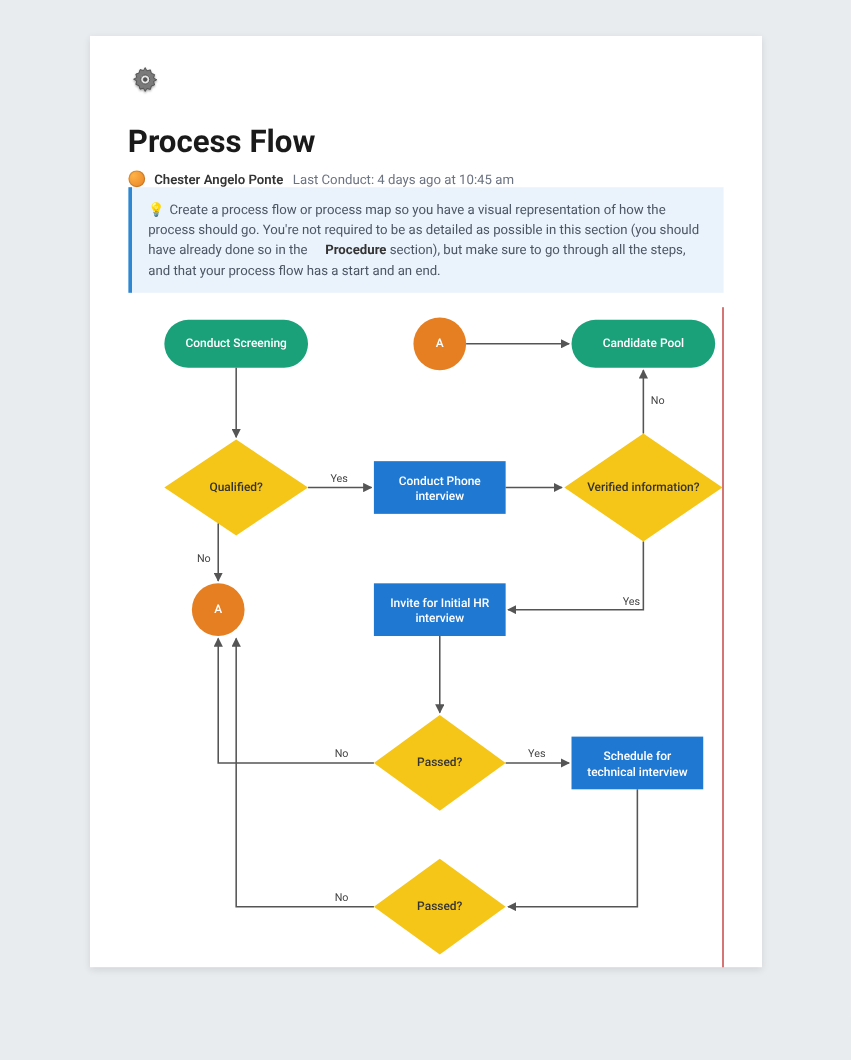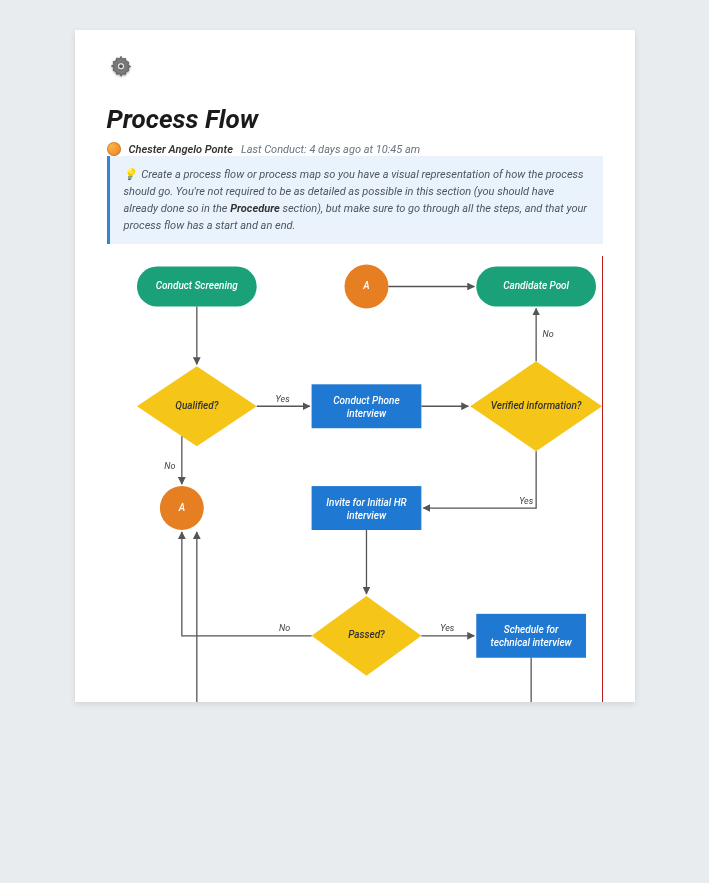--- a/index.html
+++ b/index.html
@@ -1,25 +1,25 @@
 <!DOCTYPE html>
 <html><head>
 <meta charset="utf-8">
 <style>
   html,body{margin:0;padding:0;background:#e9ecef;font-family:-apple-system,BlinkMacSystemFont,"Segoe UI",Roboto,Helvetica,Arial,sans-serif;}
   .page{width:709px;height:883px;display:flex;align-items:flex-start;justify-content:center;box-sizing:border-box;padding-top:30px;}
-  .doc{background:#fff;width:560px;height:672px;box-shadow:0 2px 6px rgba(0,0,0,0.1);padding:24px 32px 0 32px;box-sizing:border-box;overflow:hidden;position:relative;font-style:italic;}
+  .doc{background:#fff;width:560px;height:776px;box-shadow:0 2px 6px rgba(0,0,0,0.1);padding:24px 32px 0 32px;box-sizing:border-box;overflow:hidden;position:relative;}
   .gear{width:28px;height:28px;margin-bottom:18px;filter:drop-shadow(0 1px 1px rgba(0,0,0,0.4));}
   h1{font-size:26px;font-weight:700;margin:0 0 8px 0;color:#1a1a1a;}
   .meta{display:flex;align-items:center;gap:8px;font-size:11px;}
   .avatar{width:14px;height:14px;border-radius:50%;background:radial-gradient(circle at 30% 30%, #ffb347, #e67e22);display:inline-block;box-shadow:inset 0 0 0 1px rgba(0,0,0,0.15);}
   .author{font-weight:600;color:#333;}
   .updated{color:#6b7280;}
   .callout{background:#eaf3fb;border-left:3px solid #2e87d3;padding:10px 14px;font-size:11px;line-height:1.55;color:#4b5563;margin-bottom:12px;}
-  .callout b{color:#333;}
+  .callout b{color:#333;margin-left:12px;}
   .bulb{color:#f5c542;margin-right:4px;}
   .flow-wrap{border-right:1px solid #b91c1c;height:560px;position:relative;}
   svg.flow{width:100%;height:100%;}
   
   .node-text{font-size:10px;fill:#fff;text-anchor:middle;dominant-baseline:middle;font-weight:500;}
   .decision-text{font-size:10px;fill:#333;text-anchor:middle;dominant-baseline:middle;font-weight:500;}
   .edge-text{font-size:9px;fill:#444;text-anchor:middle;dominant-baseline:middle;}
 </style>
 </head>
 <body>

